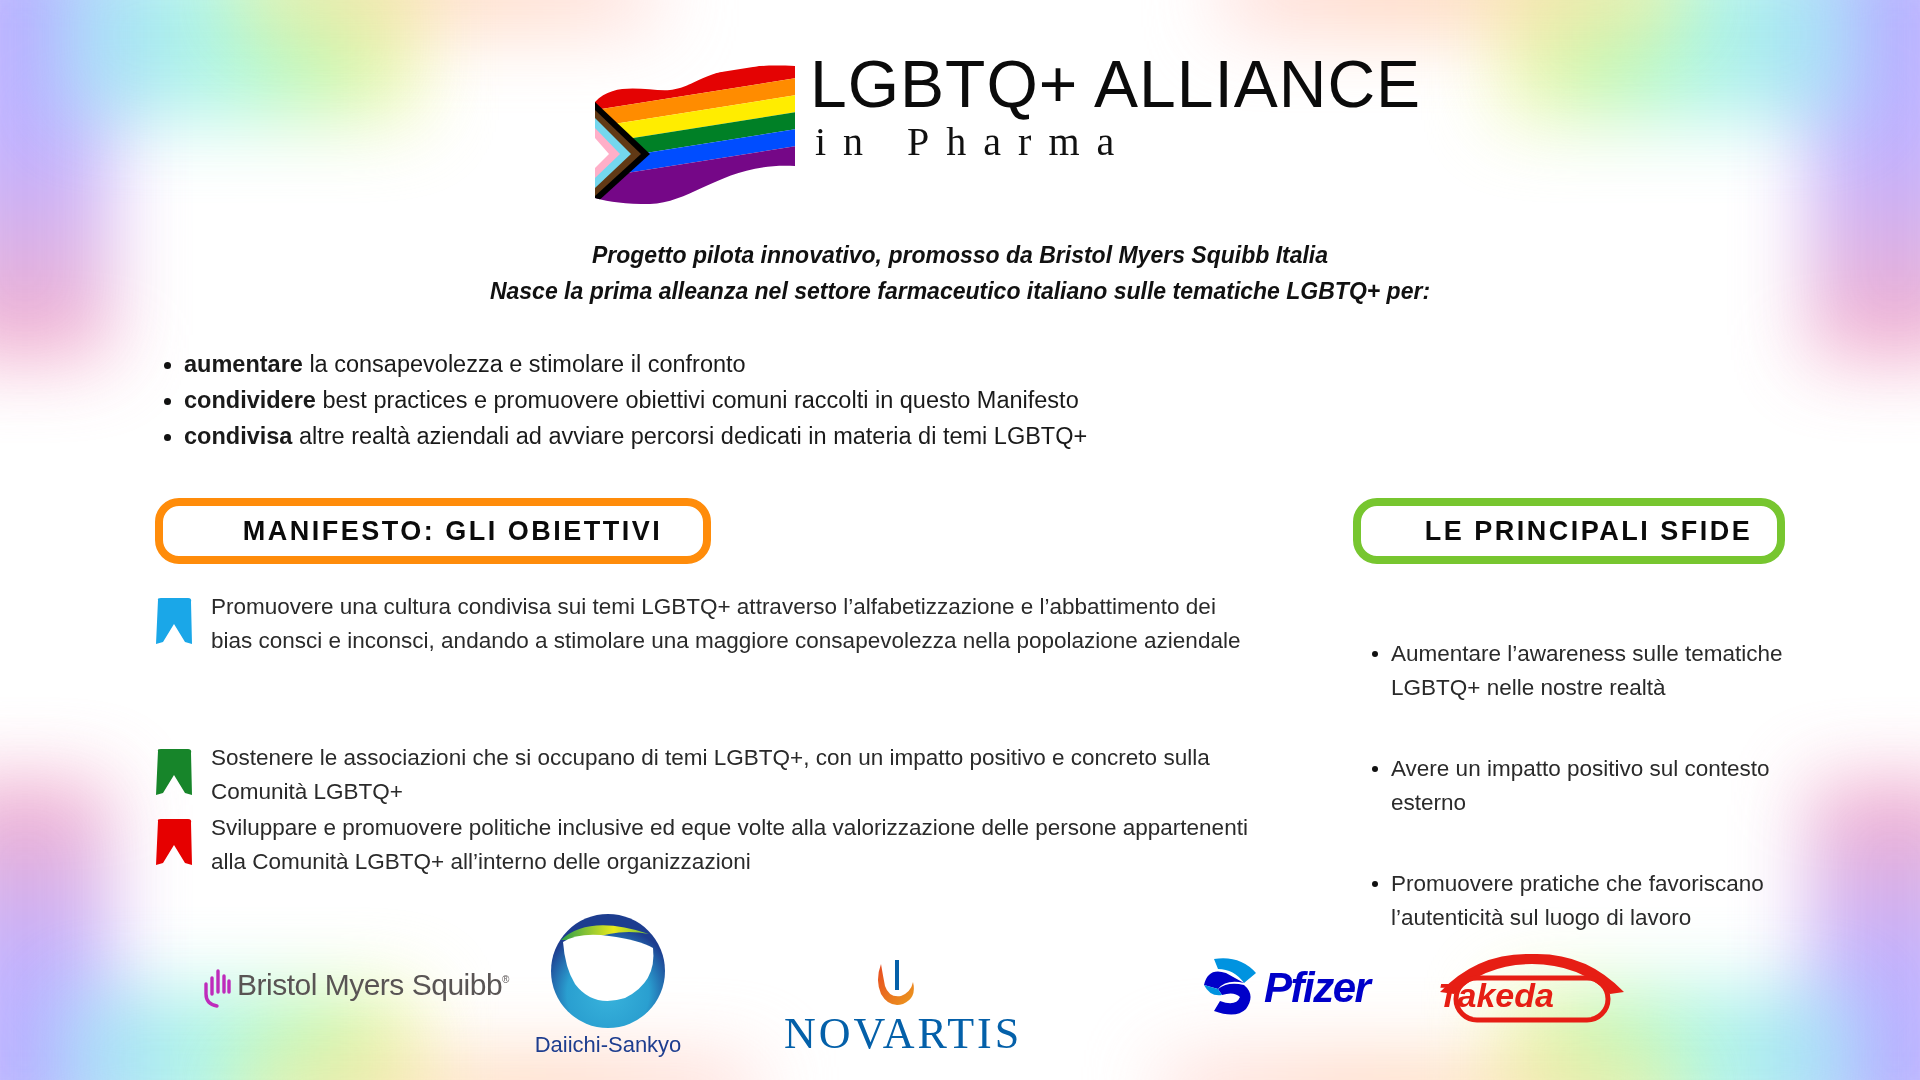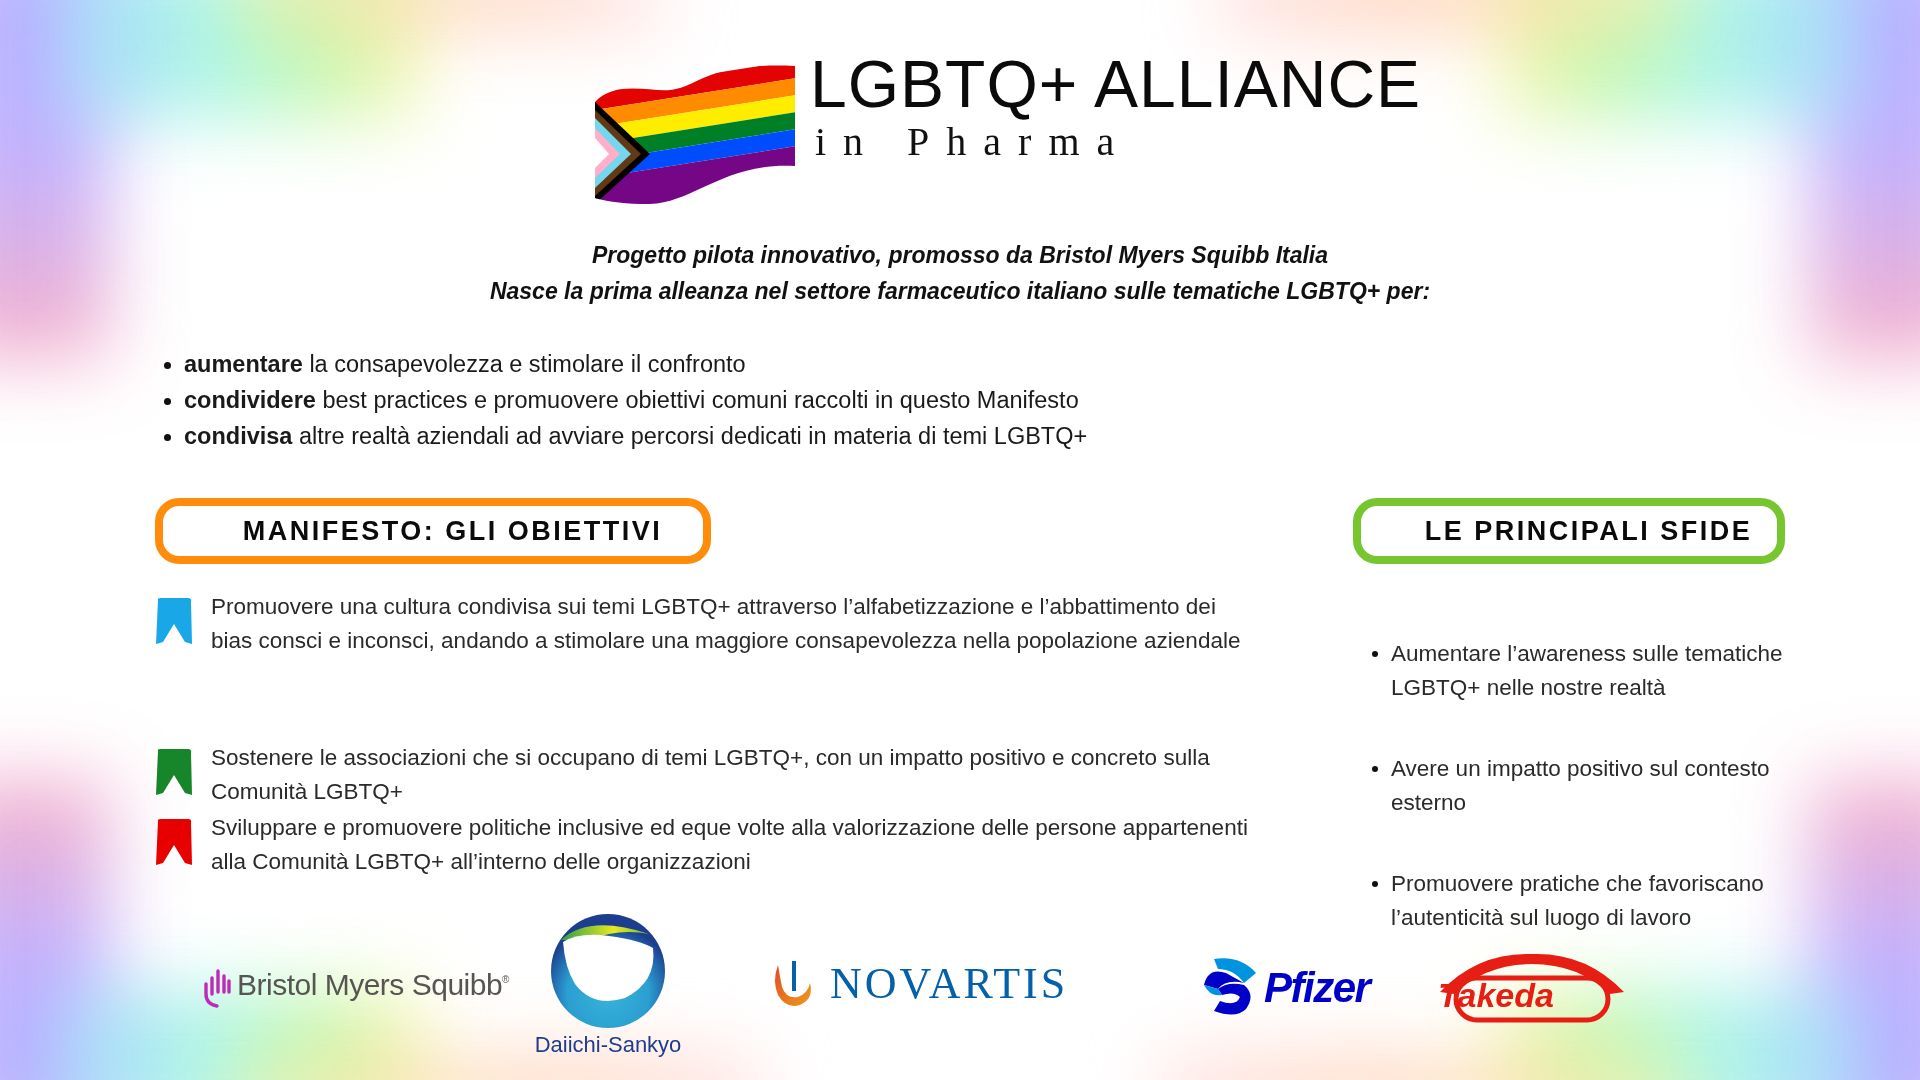--- a/index.html
+++ b/index.html
@@ -146,21 +146,21 @@
           <stop offset="1" stop-color="#6fbf3a"></stop>
       </linearGradient>
     </defs>
     <circle cx="59" cy="59" r="57" fill="url(#dsg)"></circle>
     <path d="M12,28 Q40,2 100,22 Q70,16 40,28 Z" fill="url(#dstop)"></path>
     <path d="M14,30 Q30,20 60,24 Q90,28 104,36 Q108,70 76,86 Q44,96 26,72 Q16,56 14,30 Z" fill="#fff"></path>
   </svg>
   <div class="logo-text" style="margin-top:2px;font-size:22px;color:#1d3d8f;font-family:'Liberation Sans Narrow','Liberation Sans',sans-serif;">Daiichi-Sankyo</div>
 </div>
 
-<div class="abs" style="left:770px;top:958px;display:flex;align-items:center;">
+<div class="abs" style="left:770px;top:958px;display:flex;align-items:center;flex-direction:column;">
   <svg width="46" height="50" viewBox="0 0 46 50">
     <defs>
         <linearGradient id="nvf" x1="0" y1="0" x2="1" y2="1">
           <stop offset="0" stop-color="#e74a21"></stop>
           <stop offset="1" stop-color="#ec9a1e"></stop>
         </linearGradient>
       </defs>
     <path d="M8,6 Q2,22 8,36 Q16,50 30,46 Q44,40 40,24 Q38,34 28,38 Q16,40 12,28 Q10,18 8,6 Z" fill="url(#nvf)"></path>
     <rect x="22" y="2" width="4" height="30" fill="#0460a9"></rect>
   </svg>

